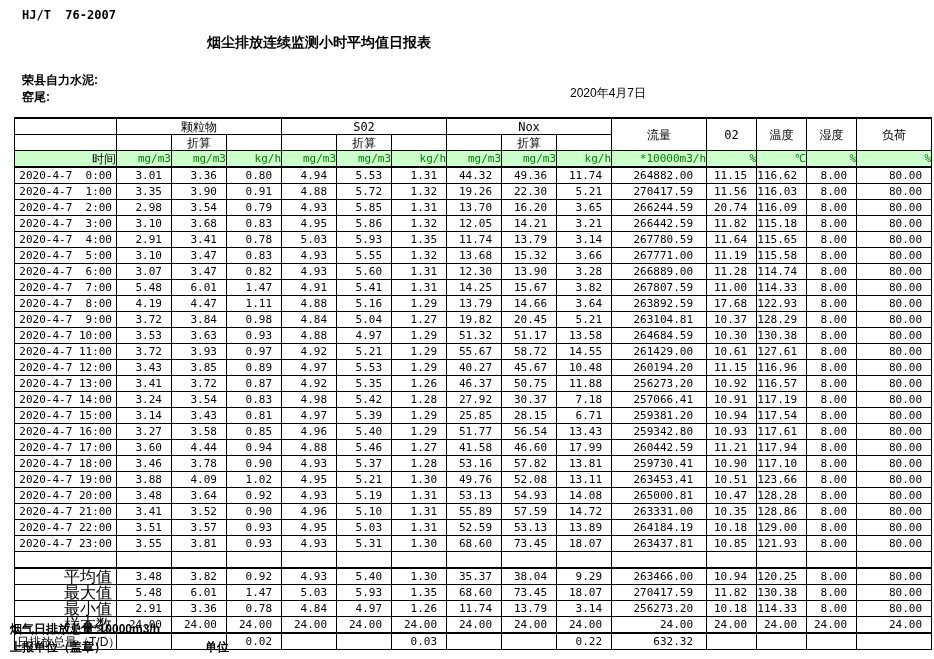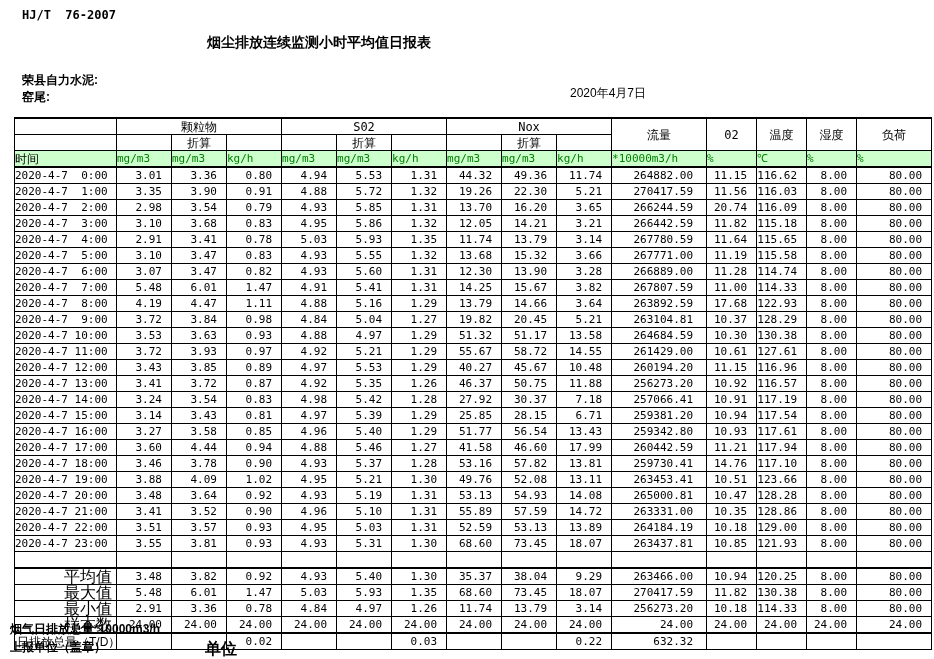--- a/index.html
+++ b/index.html
@@ -9,37 +9,37 @@
     overflow:hidden;
   }
   .abs { position:absolute; white-space:pre; }
   #std   { left:22px;  top:8px;   font-size:12px; font-weight:bold; font-family:"DejaVu Sans Mono", monospace; }
   #title { left:207px; top:34px;  font-size:14px; font-weight:bold; }
   #company { left:22px; top:72px; font-size:12px; font-weight:bold; }
   #location{ left:22px; top:89px; font-size:12px; font-weight:bold; }
   #date  { left:570px; top:85px;  font-size:12px; }
   #footer-note { left:10px; top:621px; font-size:12px; font-weight:bold; }
   #report-unit { left:10px; top:639px; font-size:12px; font-weight:bold; }
-  #unit-label  { left:205px; top:639px; font-size:16px; font-weight:bold; }
+  #unit-label  { left:205px; top:639px; font-size:12px; font-weight:bold; }
 
   table {
     position:absolute; left:14px; top:117px;
     border-collapse:collapse; table-layout:fixed; width:917px;
     border:1px solid #000; border-top:2px solid #000;
   }
   td {
     border:1px solid #000; height:15px; padding:0;
     font-family:"DejaVu Sans Mono", monospace; font-size:11px;
     line-height:14px; overflow:hidden; white-space:pre;
   }
   tr.h1 td, tr.h2 td { text-align:center; font-family:"DejaVu Sans Mono","Liberation Sans",sans-serif; font-size:12px; }
-  tr.h3 td { background:var(--green,#ccffcc); text-align:left; border-bottom:2px solid #000; }
+  tr.h3 td { background:var(--green,#ccffcc); text-align:right; border-bottom:2px solid #000; }
   tr.h3 td.unit { color:var(--unit-color,#008000); }
   tr.h3 td.time-head { font-size:12px; color:#000; }
-  td.time { text-align:left; padding-right:4px; }
+  td.time { text-align:right; padding-right:4px; }
   td.num  { text-align:right; padding-right:9px; }
   td.flowcol { padding-right:13px; }
   td.sum-label { font-family:"Liberation Sans",sans-serif; font-size:16px; text-align:right; padding-right:4px; }
   td.total-label { font-family:"Liberation Sans",sans-serif; font-size:12px; text-align:left; padding-left:2px;margin-top:33px; }
   tr.sum-first td { border-top:2px solid #000; }
   tr.samples td { border-bottom:2px solid #000; }
 </style>
 </head>
 <body>
 
@@ -421,21 +421,21 @@
         <td class="num">3.46</td>
         <td class="num">3.78</td>
         <td class="num">0.90</td>
         <td class="num">4.93</td>
         <td class="num">5.37</td>
         <td class="num">1.28</td>
         <td class="num">53.16</td>
         <td class="num">57.82</td>
         <td class="num">13.81</td>
         <td class="num flowcol">259730.41</td>
-        <td class="num">14.76</td>
+        <td class="num">10.90</td>
         <td class="num">117.10</td>
         <td class="num">8.00</td>
         <td class="num">80.00</td>
       </tr>
       <tr>
         <td class="time">2020-4-7 19:00</td>
         <td class="num">3.88</td>
         <td class="num">4.09</td>
         <td class="num">1.02</td>
         <td class="num">4.95</td>

